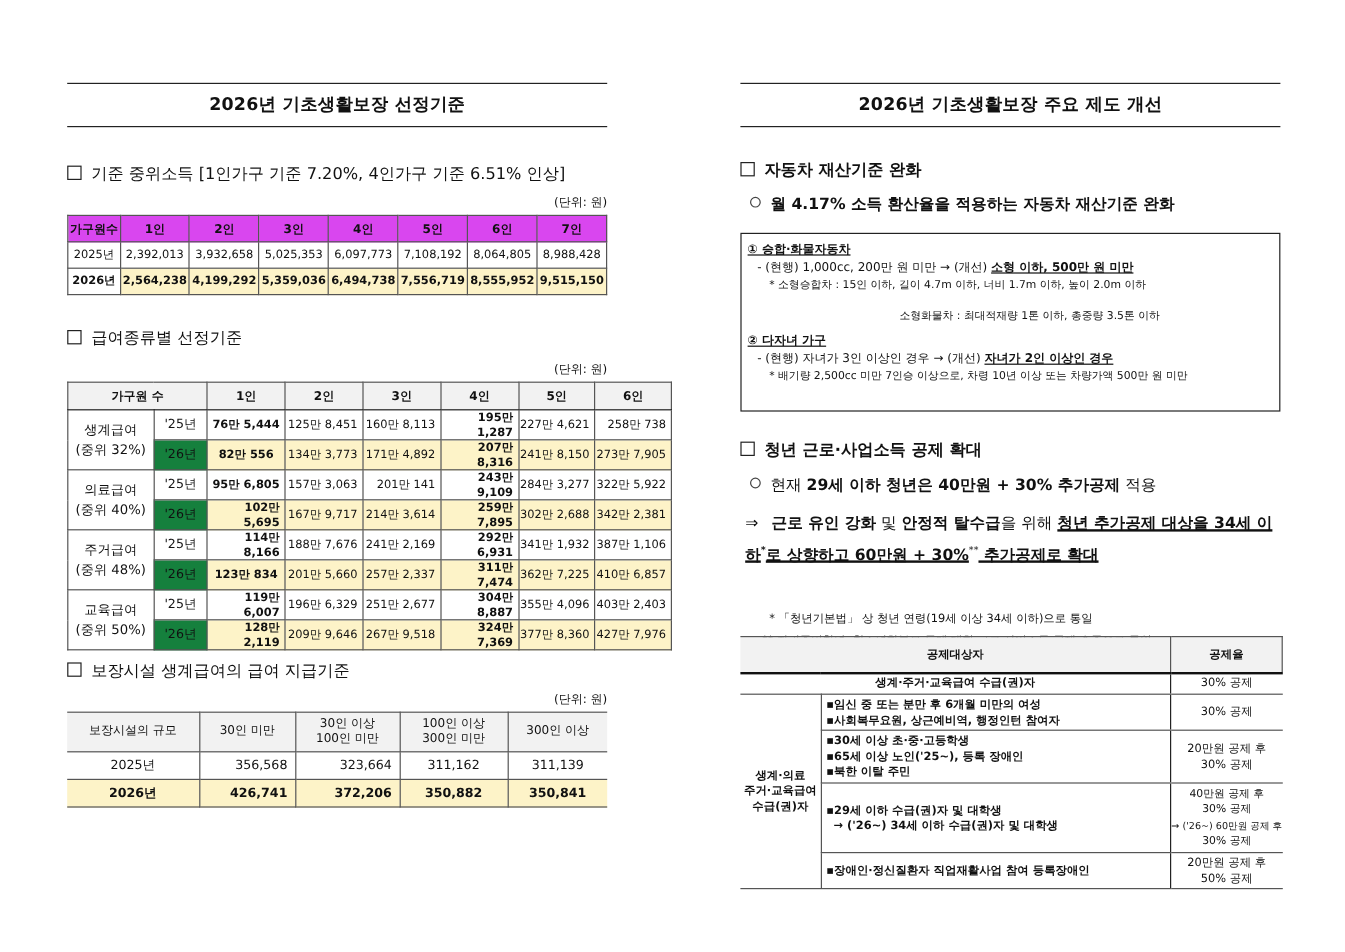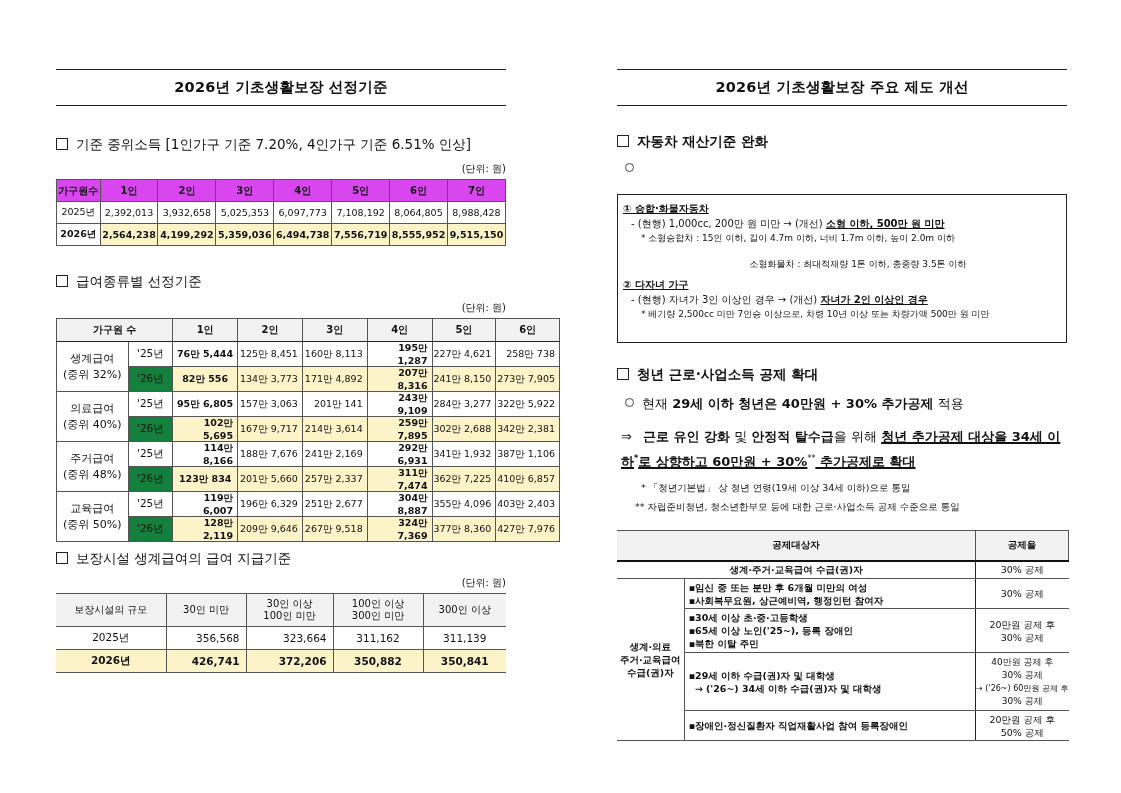--- a/index.html
+++ b/index.html
@@ -47,21 +47,21 @@
   .circ .o { display: inline-block; width: 9px; height: 9px; border: 1px solid #444; border-radius: 50%; margin-right: 8px; vertical-align: 1px; }
 
   .box-card { position: absolute; top: 194px; left: 0; width: 450px; height: 149px; border: 1.5px solid #222; padding: 6px 5px; font-size: 10px; }
   .box-card .ln { white-space: nowrap; line-height: 15px; }
   .u { text-decoration: underline; font-weight: bold; }
   .ind1 { padding-left: 8px; }
   .ind2 { padding-left: 18px; font-size: 9px; }
   .ind3 { padding-left: 32px; font-size: 9px; text-align: center; }
 
   .para { position: absolute; font-size: 13px; line-height: 22px; }
-  .fn { position: absolute; font-size: 9.5px; line-height: 19px; white-space: nowrap; left: 8px; }
+  .fn { position: absolute; font-size: 9.5px; line-height: 19px; white-space: nowrap; left: 8px; margin-top: 28px; }
 
   .t4 { top: 530px; left: 0; width: 452px; border-top: 1.5px solid #222; border-bottom: 1.5px solid #222; font-size: 9.5px; }
   .t4 th { background: #f2f2f2; font-weight: bold; height: 30px; border-bottom: 2px solid #111; border-left: none; }
   .t4 th.rate { border-left: 1.5px solid #222; }
   .t4 td { border-left: none; border-right: none; line-height: 13px; }
   .t4 td.rate { border-left: 1.5px solid #222; }
   .t4 td.items { text-align: left; padding-left: 4px; border-left: 1px solid #555; }
   .t4 td.grp { border-top: 1px dashed #999; font-weight: bold; margin-left: 28px; }
   .t4 td.items .it { font-weight: bold; }
   .hl-ul { text-decoration: underline; text-decoration-thickness: 1.5px; font-weight: bold; }
@@ -260,21 +260,21 @@
     </table>
 </div>
 
 <div class="col right">
   <div class="title-bar">2026년 기초생활보장 주요 제도 개선</div>
 
   <div class="sec-head bold" style="top:133px;left:0;">
     <span class="box"></span><span>자동차 재산기준 완화</span>
   </div>
   <div class="circ" style="top:161px;left:8px;font-weight:bold;">
-    <span class="o"></span>
+    <span class="o"></span><span>월 4.17% 소득 환산율을 적용하는 자동차 재산기준 완화</span>
   </div>
 
   <div class="box-card">
     <div class="ln u">① 승합·화물자동차</div>
     <div class="ln ind1"><span>- (현행) 1,000cc, 200만 원 미만 → (개선) </span><span class="u">소형 이하, 500만 원 미만</span></div>
     <div class="ln ind2">* 소형승합차 : 15인 이하, 길이 4.7m 이하, 너비 1.7m 이하, 높이 2.0m 이하</div>
     <div class="ln" style="height:11px"></div>
     <div class="ln ind3">소형화물차 : 최대적재량 1톤 이하, 총중량 3.5톤 이하</div>
     <div class="ln" style="height:5px"></div>
     <div class="ln u">② 다자녀 가구</div>

